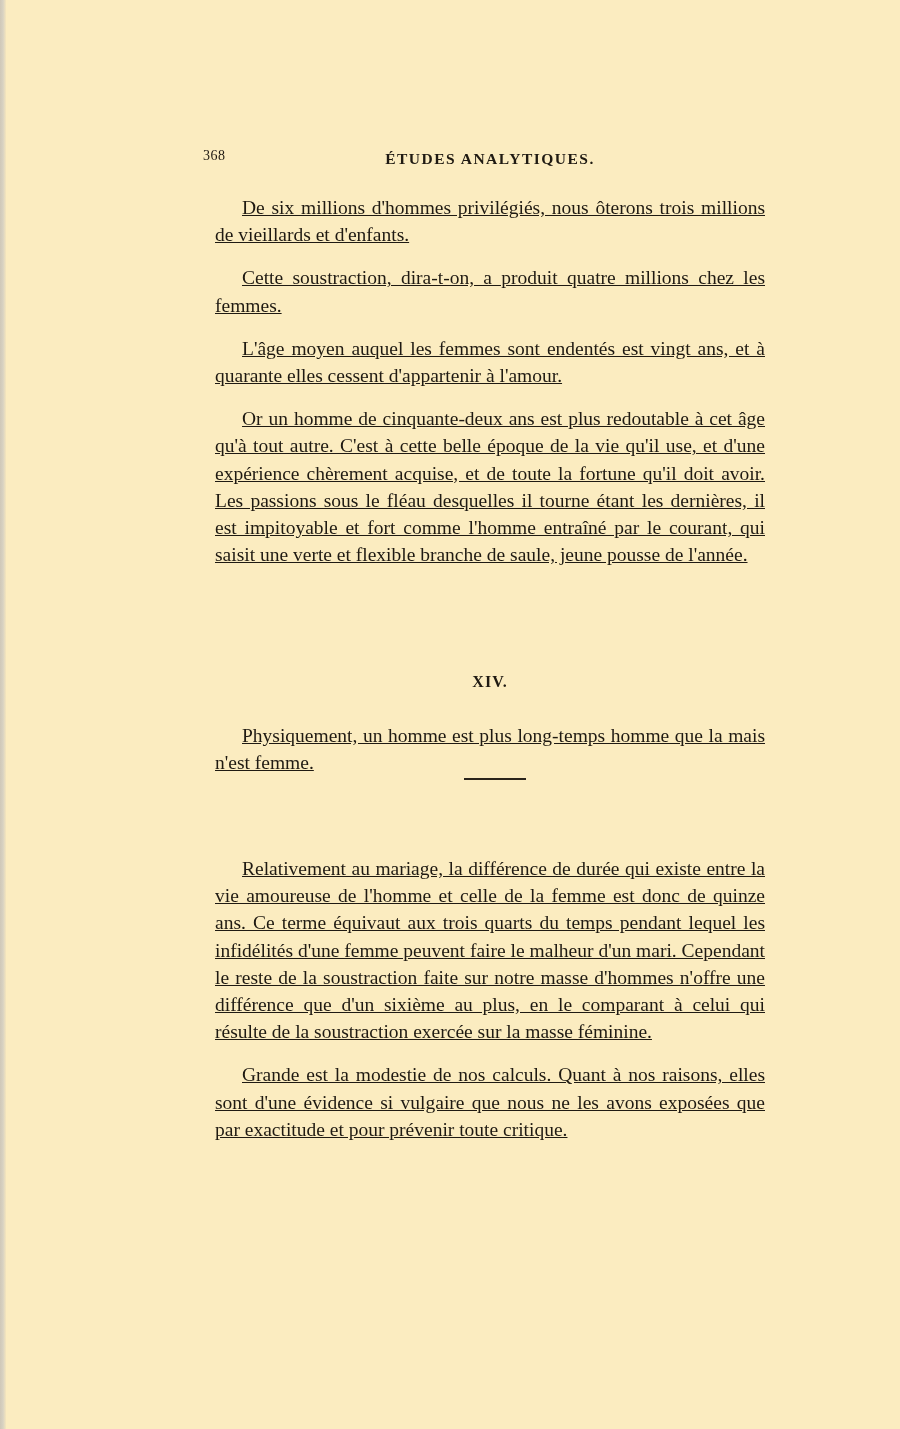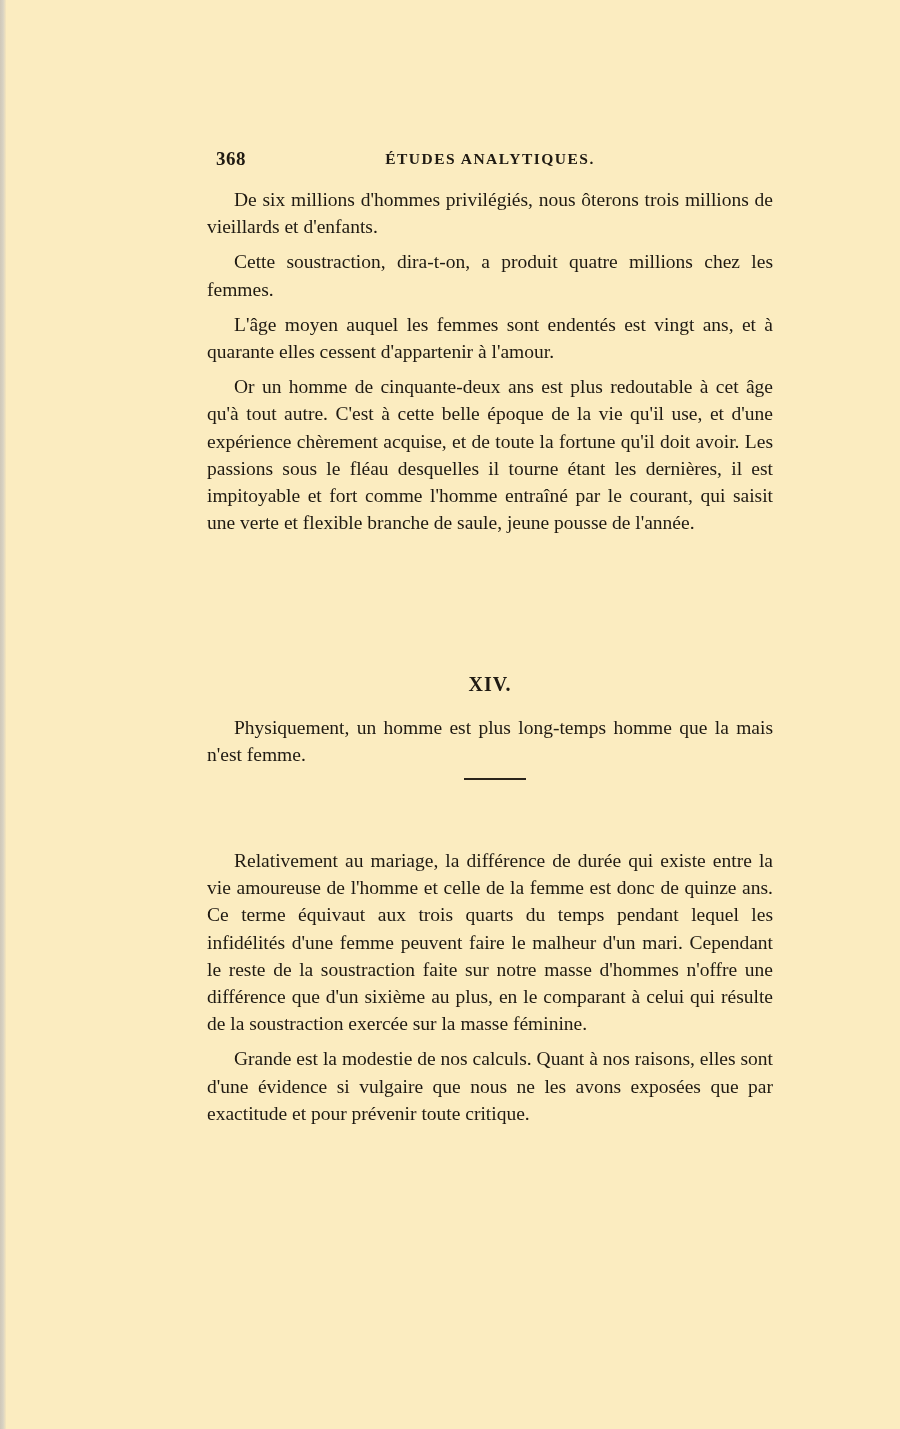--- a/index.html
+++ b/index.html
@@ -14,36 +14,36 @@
       position: absolute; left: 0; top: 0; width: 6px; height: 1429px;
       background: linear-gradient(to right, #cfc8b8 0, #d8d2c2 3px, #f5e6bd 6px);
     }
     .page {
       position: absolute; left: 199px; top: 0; width: 582px;
     }
     .running-head {
       position: absolute; top: 148px; left: 0; width: 582px; height: 24px;
     }
     .page-number {
-      position: absolute; left: 17px; top: 0;
-      font-size: 19px; font-weight: bold; letter-spacing: 0.5px;
+      position: absolute; left: 4px; top: 0;
+      font-size: 14px; font-weight: normal; letter-spacing: 0.5px;
     }
     .running-title {
       position: absolute; left: 0; width: 582px; text-align: center; top: 2px;
       font-size: 15.5px; font-weight: bold; letter-spacing: 1.5px;
     }
     .text-block {
       position: absolute; left: 0; width: 582px;
       font-size: 19.5px; line-height: 27.2px;
       text-align: justify;
     }
-    .para { margin: 8px; text-indent: 27px; text-align: justify; }
+    .para { margin: 16px; text-indent: 27px; text-align: justify; text-decoration: underline; }
     .section-number {
       position: absolute; left: 0; width: 582px; text-align: center;
-      top: 673px; font-size: 20px; font-weight: bold; letter-spacing: 1px;
+      top: 673px; font-size: 16px; font-weight: bold; letter-spacing: 1px;
     }
     .rule {
       position: absolute; left: 265px; top: 778px; width: 62px; height: 2px;
       background: #2a241a;
     }
     .b1 { top: 178px; }
     .b2 { top: 706px; }
     .b3 { top: 839px; }
   </style>
 </head>

